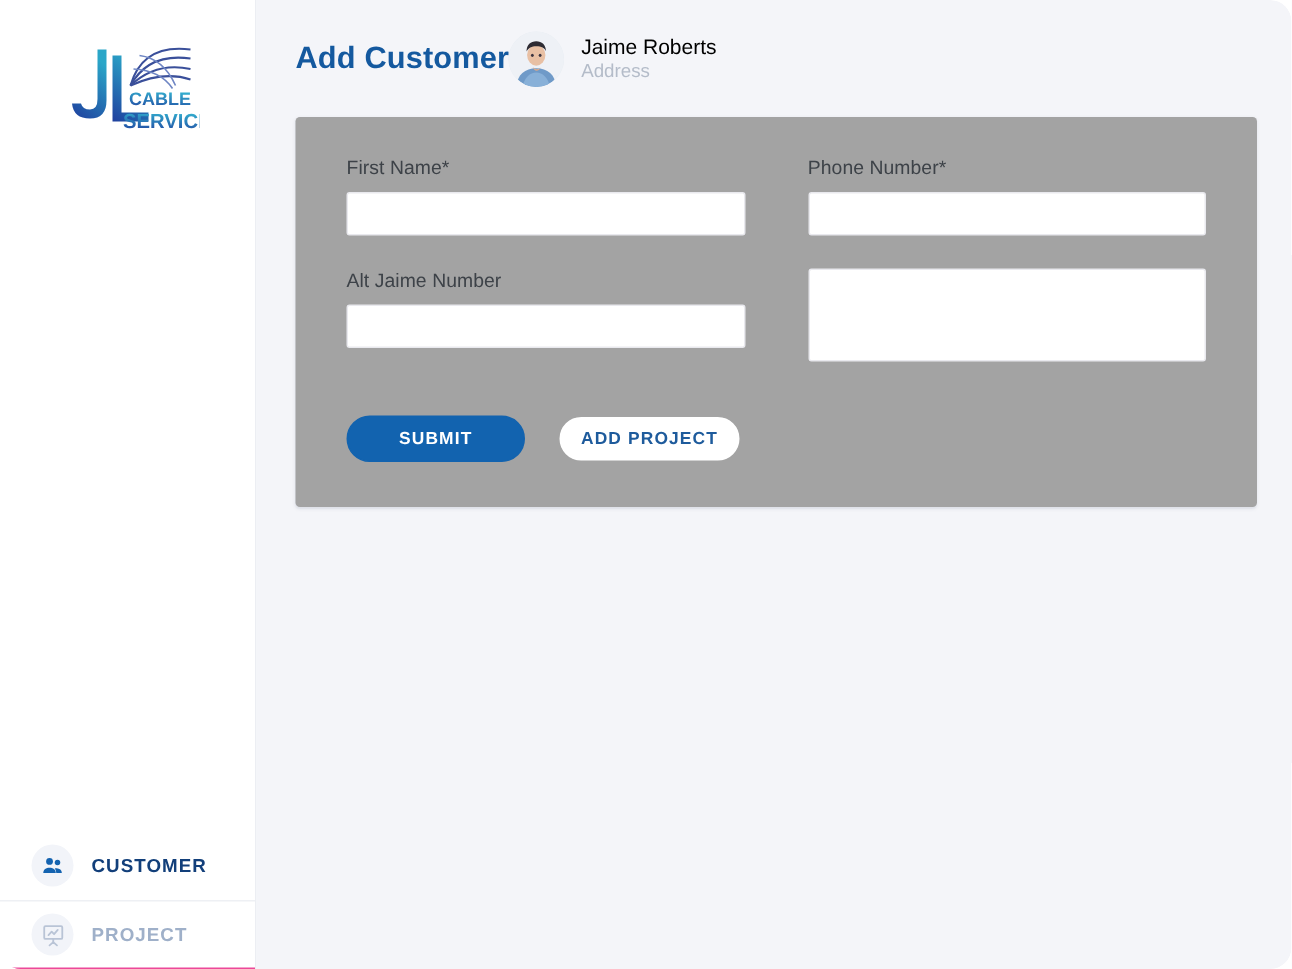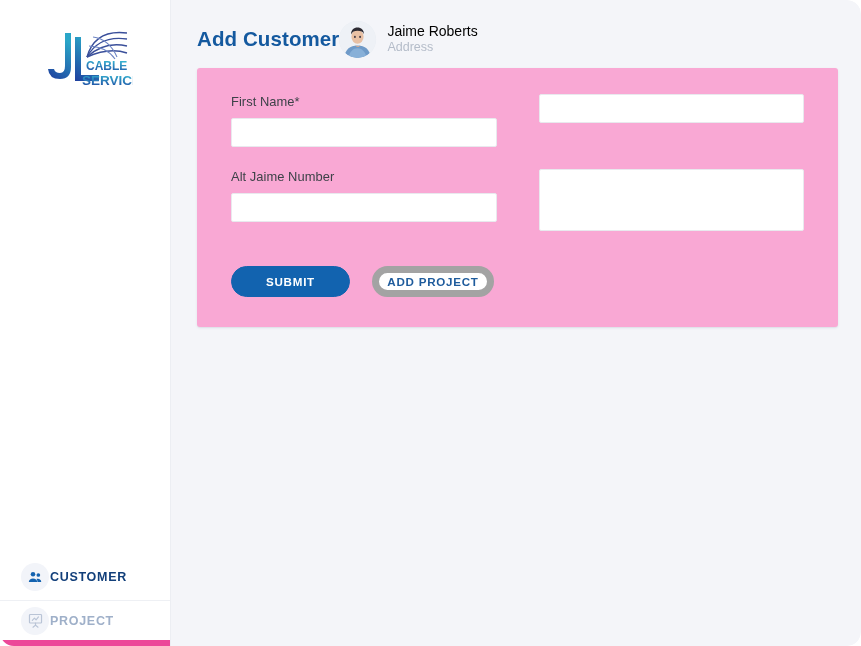--- a/index.html
+++ b/index.html
@@ -44,28 +44,28 @@
     align-items: center;
     justify-content: center;
   }
   .logo-svg { display:block; }
 
   .nav-list { display: flex; flex-direction: column; }
 
   .nav-item {
     display: flex;
     align-items: center;
-    gap: 1px;
+    gap: 12px;
     height: 46px;
     padding-left: 21px;
     box-sizing: border-box;
     cursor: pointer;
     position: relative;
   }
-  .nav-item.divided { border-top: 1px solid #eef0f4; border-bottom: 6px solid #ec4899; }
+  .nav-item.divided { border-top: 1px solid #eef0f4; border-bottom: 1px solid #ec4899; }
 
   .nav-icon {
     width: 28px;
     height: 28px;
     border-radius: 50%;
     background: #f2f4f9;
     display: flex;
     align-items: center;
     justify-content: center;
     flex: none;
@@ -127,23 +127,23 @@
   }
   .user-role {
     font-size: 12.5px;
     color: #b4bcc9;
   }
 
   
   .card {
     position: absolute;
     left: 26px;
-    top: 68px;
+    top: 78px;
     width: 641px;
-    background: #f9a8d4;
+    background: #a3a3a3;
     border-radius: 3px;
     box-shadow: 0 1px 3px rgba(35,45,80,0.07), 0 1px 1px rgba(35,45,80,0.04);
     padding: 26px 34px 30px 34px;
     box-sizing: border-box;
   }
 
   .form-grid {
     display: grid;
     grid-template-columns: 1fr 1fr;
     column-gap: 42px;
@@ -209,21 +209,21 @@
   .btn-primary {
     width: 119px;
     background: #1263af;
     color: #ffffff;
     border: 1px solid #1263af;
   }
   .btn-secondary {
     width: 122px;
     background: #ffffff;
     color: #1e5b9c;
-    border: 7px solid #a3a3a3;
+    border: 1px solid #a3a3a3;
   }
 </style>
 </head>
 <body>
 
 <div class="app-window">
 
   <aside class="sidebar">
 
     <div class="logo-wrap">
@@ -321,20 +321,21 @@
     <section class="card">
       <div class="form-grid">
 
         <div class="field">
           <label class="field-label">First Name*</label>
           <input class="text-input" type="text" placeholder="" style="">
         </div>
 
 
         <div class="field">
+          <label class="field-label">Phone Number*</label>
           <input class="text-input" type="text" placeholder="" style="">
         </div>
 
         <div class="field">
           <label class="field-label">Alt Jaime Number</label>
           <input class="text-input" type="text" placeholder="" style="">
         </div>
 
         <div class="field">
           <textarea class="text-area" placeholder="" style=""></textarea>

